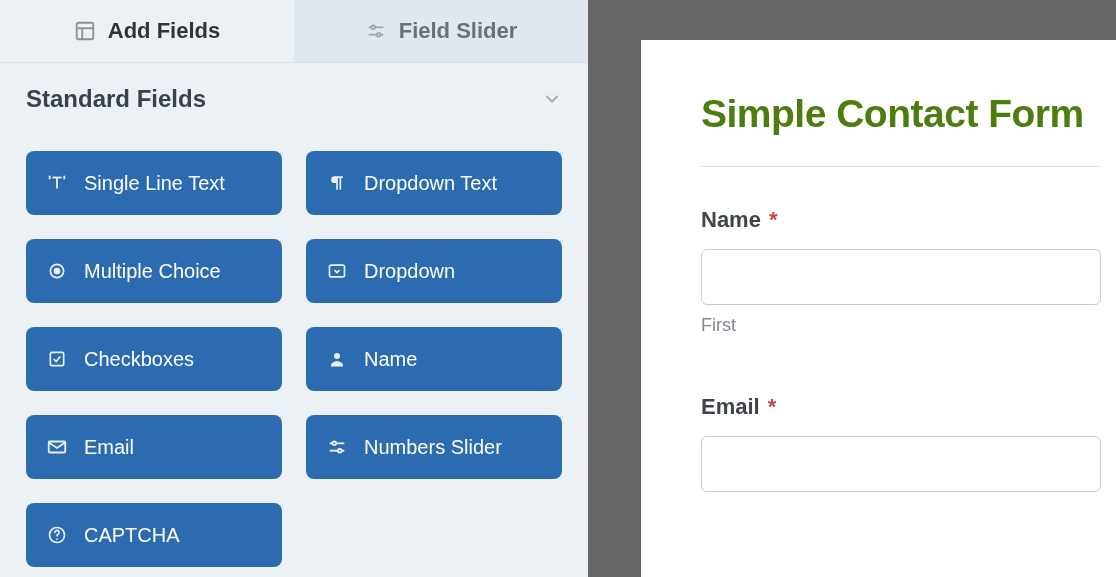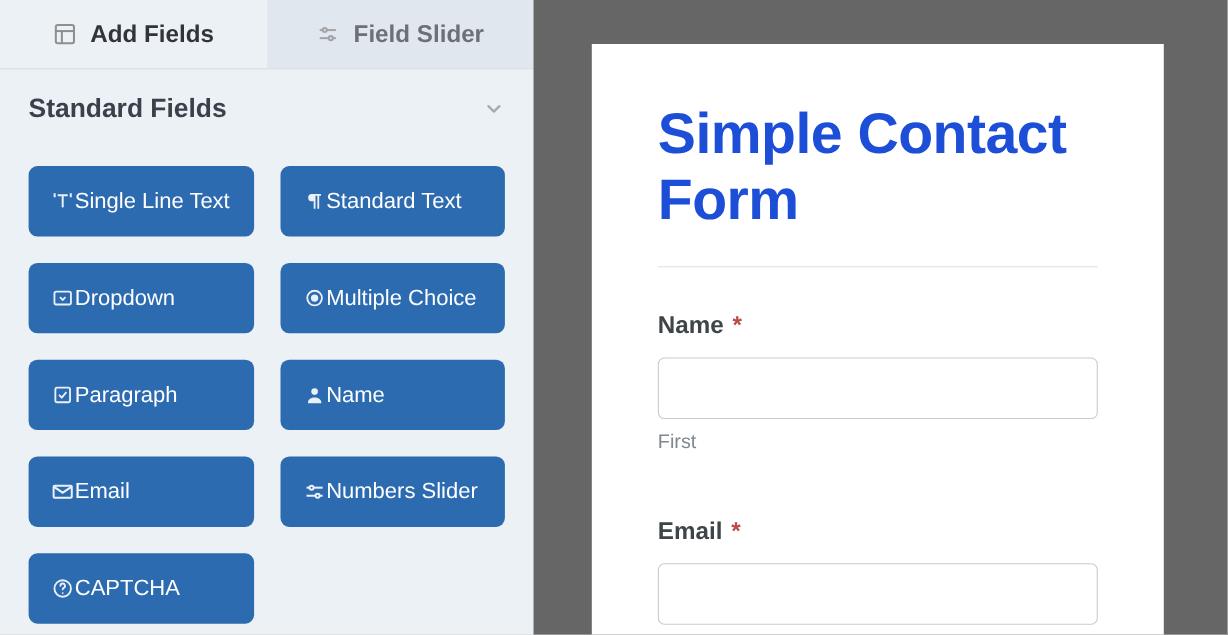--- a/index.html
+++ b/index.html
@@ -4,21 +4,21 @@
   <style>
     * { margin: 0; padding: 0; box-sizing: border-box; }
     body {
       font-family: -apple-system, BlinkMacSystemFont, "Segoe UI", Helvetica, Arial, sans-serif;
       width: 1116px;
       height: 577px;
       display: flex;
       overflow: hidden;
     }
     .sidebar {
-      width: 485px;
+      width: 588px;
       height: 100%;
       background: #ecf1f6;
       display: flex;
       flex-direction: column;
     }
     .tabs {
       display: flex;
       border-bottom: 1px solid #d6e0eb;
       background: #e1e7ee;
     }
@@ -78,20 +78,21 @@
       gap: 24px 24px;
       padding: 0 26px 26px 26px;
     }
     .field-btn {
       background: #2c6bb0;
       color: #fff;
       border-radius: 8px;
       height: 64px;
       display: flex;
       align-items: center;
+      gap: 16px;
       padding: 0 20px;
       font-size: 20px;
       font-weight: 500;
       cursor: grab;
     }
     .field-btn .field-icon {
       width: 22px;
       height: 22px;
       display: flex;
       align-items: center;
@@ -106,23 +107,23 @@
       overflow: hidden;
     }
     .preview-card {
       background: #fff;
       border-radius: 0px;
       padding: 52px 60px 40px 60px;
       height: 600px;
       width: 520px;
     }
     .form-title {
-      font-size: 52px;
+      font-size: 39px;
       font-weight: 800;
-      color: #1d4ed8;
+      color: #4d7c0f;
       letter-spacing: -0.5px;
       margin-bottom: 30px;
     }
     .divider {
       border: none;
       border-top: 1px solid #e1e1e1;
       margin-bottom: 40px;
     }
     .form-field {
       margin-bottom: 58px;
@@ -213,51 +214,51 @@
       </span>
       <span>Single Line Text</span>
     </div>
 
     <div class="field-btn">
       <span class="field-icon">
         <svg width="20" height="20" viewBox="0 0 24 24" fill="#fff">
             <path d="M13 4H9a4 4 0 0 0 0 8h2v8h2V6h2v14h2V6h2V4h-8z"></path>
           </svg>
       </span>
-      <span>Standard Text</span>
+      <span>Dropdown Text</span>
+    </div>
+
+    <div class="field-btn">
+      <span class="field-icon">
+        <svg width="20" height="20" viewBox="0 0 24 24" fill="none" stroke="#fff" stroke-width="2">
+            <circle cx="12" cy="12" r="8"></circle>
+            <circle cx="12" cy="12" r="3" fill="#fff"></circle>
+          </svg>
+      </span>
+      <span>Multiple Choice</span>
     </div>
 
     <div class="field-btn">
       <span class="field-icon">
         <svg width="20" height="20" viewBox="0 0 24 24" fill="none" stroke="#fff" stroke-width="2">
             <rect x="3" y="5" width="18" height="14" rx="2"></rect>
             <polyline points="9 11 12 14 15 11" fill="none"></polyline>
           </svg>
       </span>
       <span>Dropdown</span>
     </div>
 
     <div class="field-btn">
       <span class="field-icon">
         <svg width="20" height="20" viewBox="0 0 24 24" fill="none" stroke="#fff" stroke-width="2">
-            <circle cx="12" cy="12" r="8"></circle>
-            <circle cx="12" cy="12" r="3" fill="#fff"></circle>
-          </svg>
-      </span>
-      <span>Multiple Choice</span>
-    </div>
-
-    <div class="field-btn">
-      <span class="field-icon">
-        <svg width="20" height="20" viewBox="0 0 24 24" fill="none" stroke="#fff" stroke-width="2">
             <rect x="4" y="4" width="16" height="16" rx="2"></rect>
             <polyline points="8 12 11 15 16 9"></polyline>
           </svg>
       </span>
-      <span>Paragraph</span>
+      <span>Checkboxes</span>
     </div>
 
 
     <div class="field-btn">
       <span class="field-icon">
         <svg width="18" height="20" viewBox="0 0 24 24" fill="#fff">
             <circle cx="12" cy="8" r="4"></circle>
             <path d="M4 21c0-4 4-6 8-6s8 2 8 6v1H4z"></path>
           </svg>
       </span>

